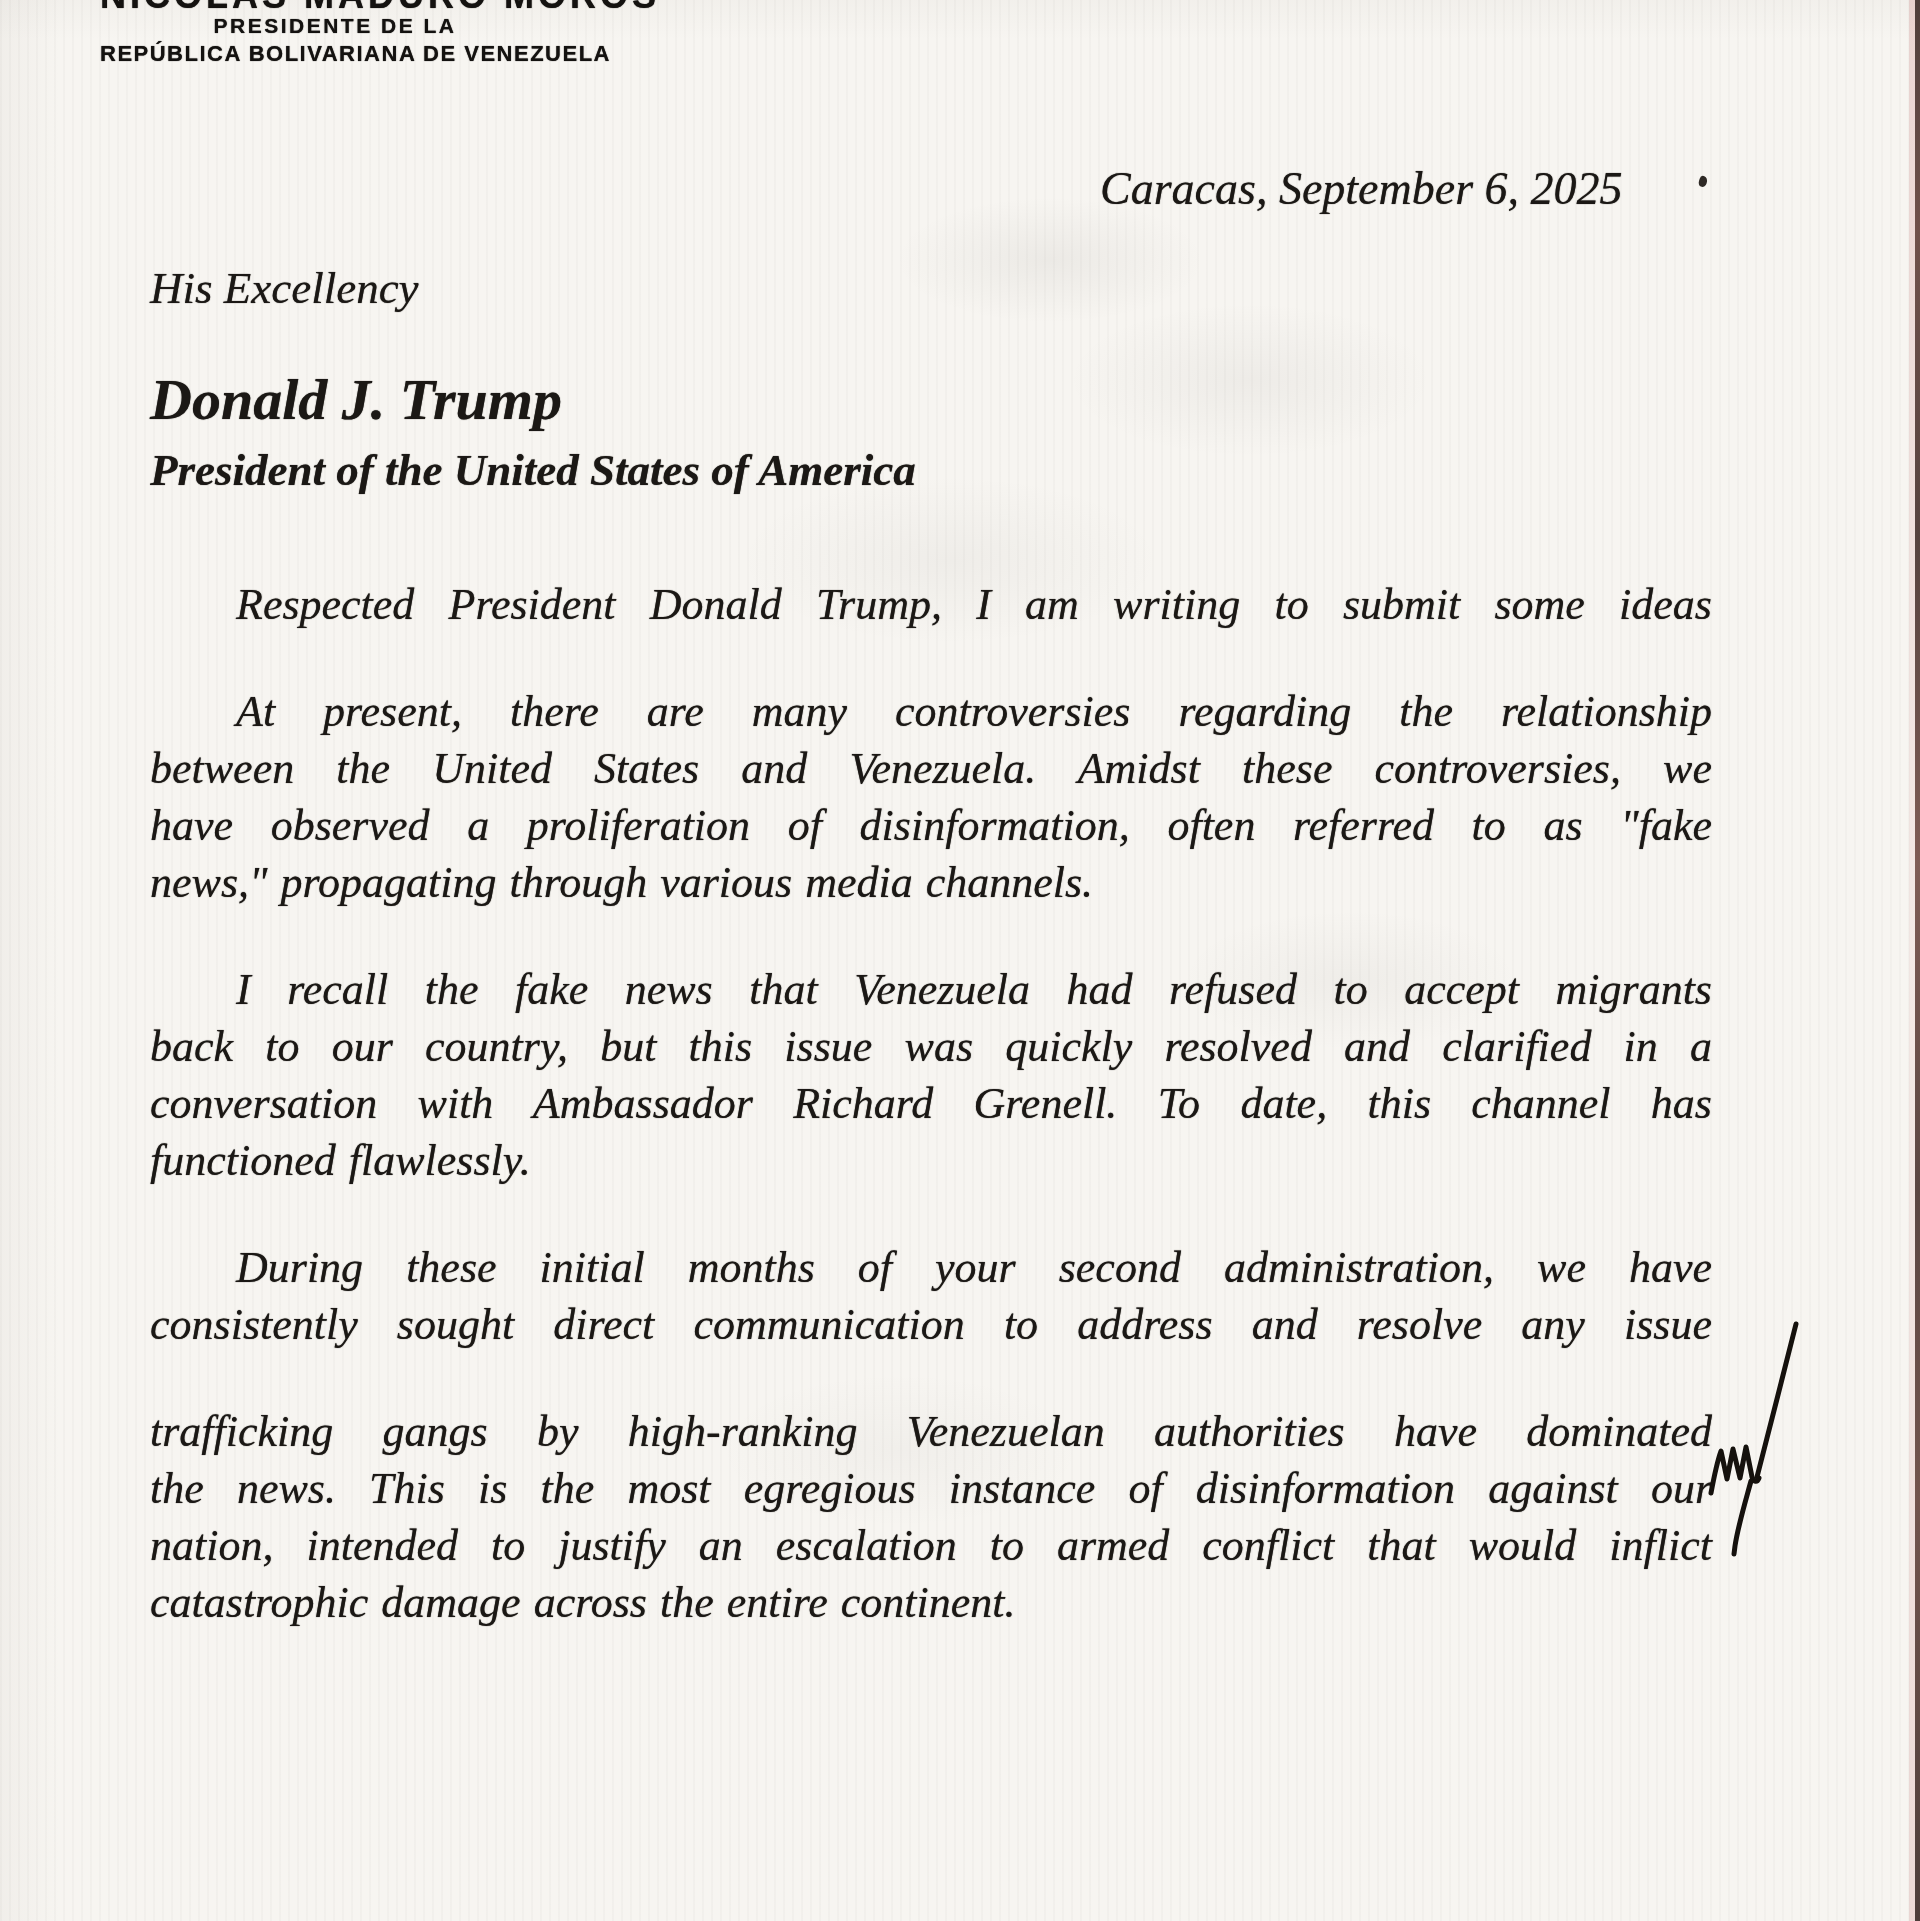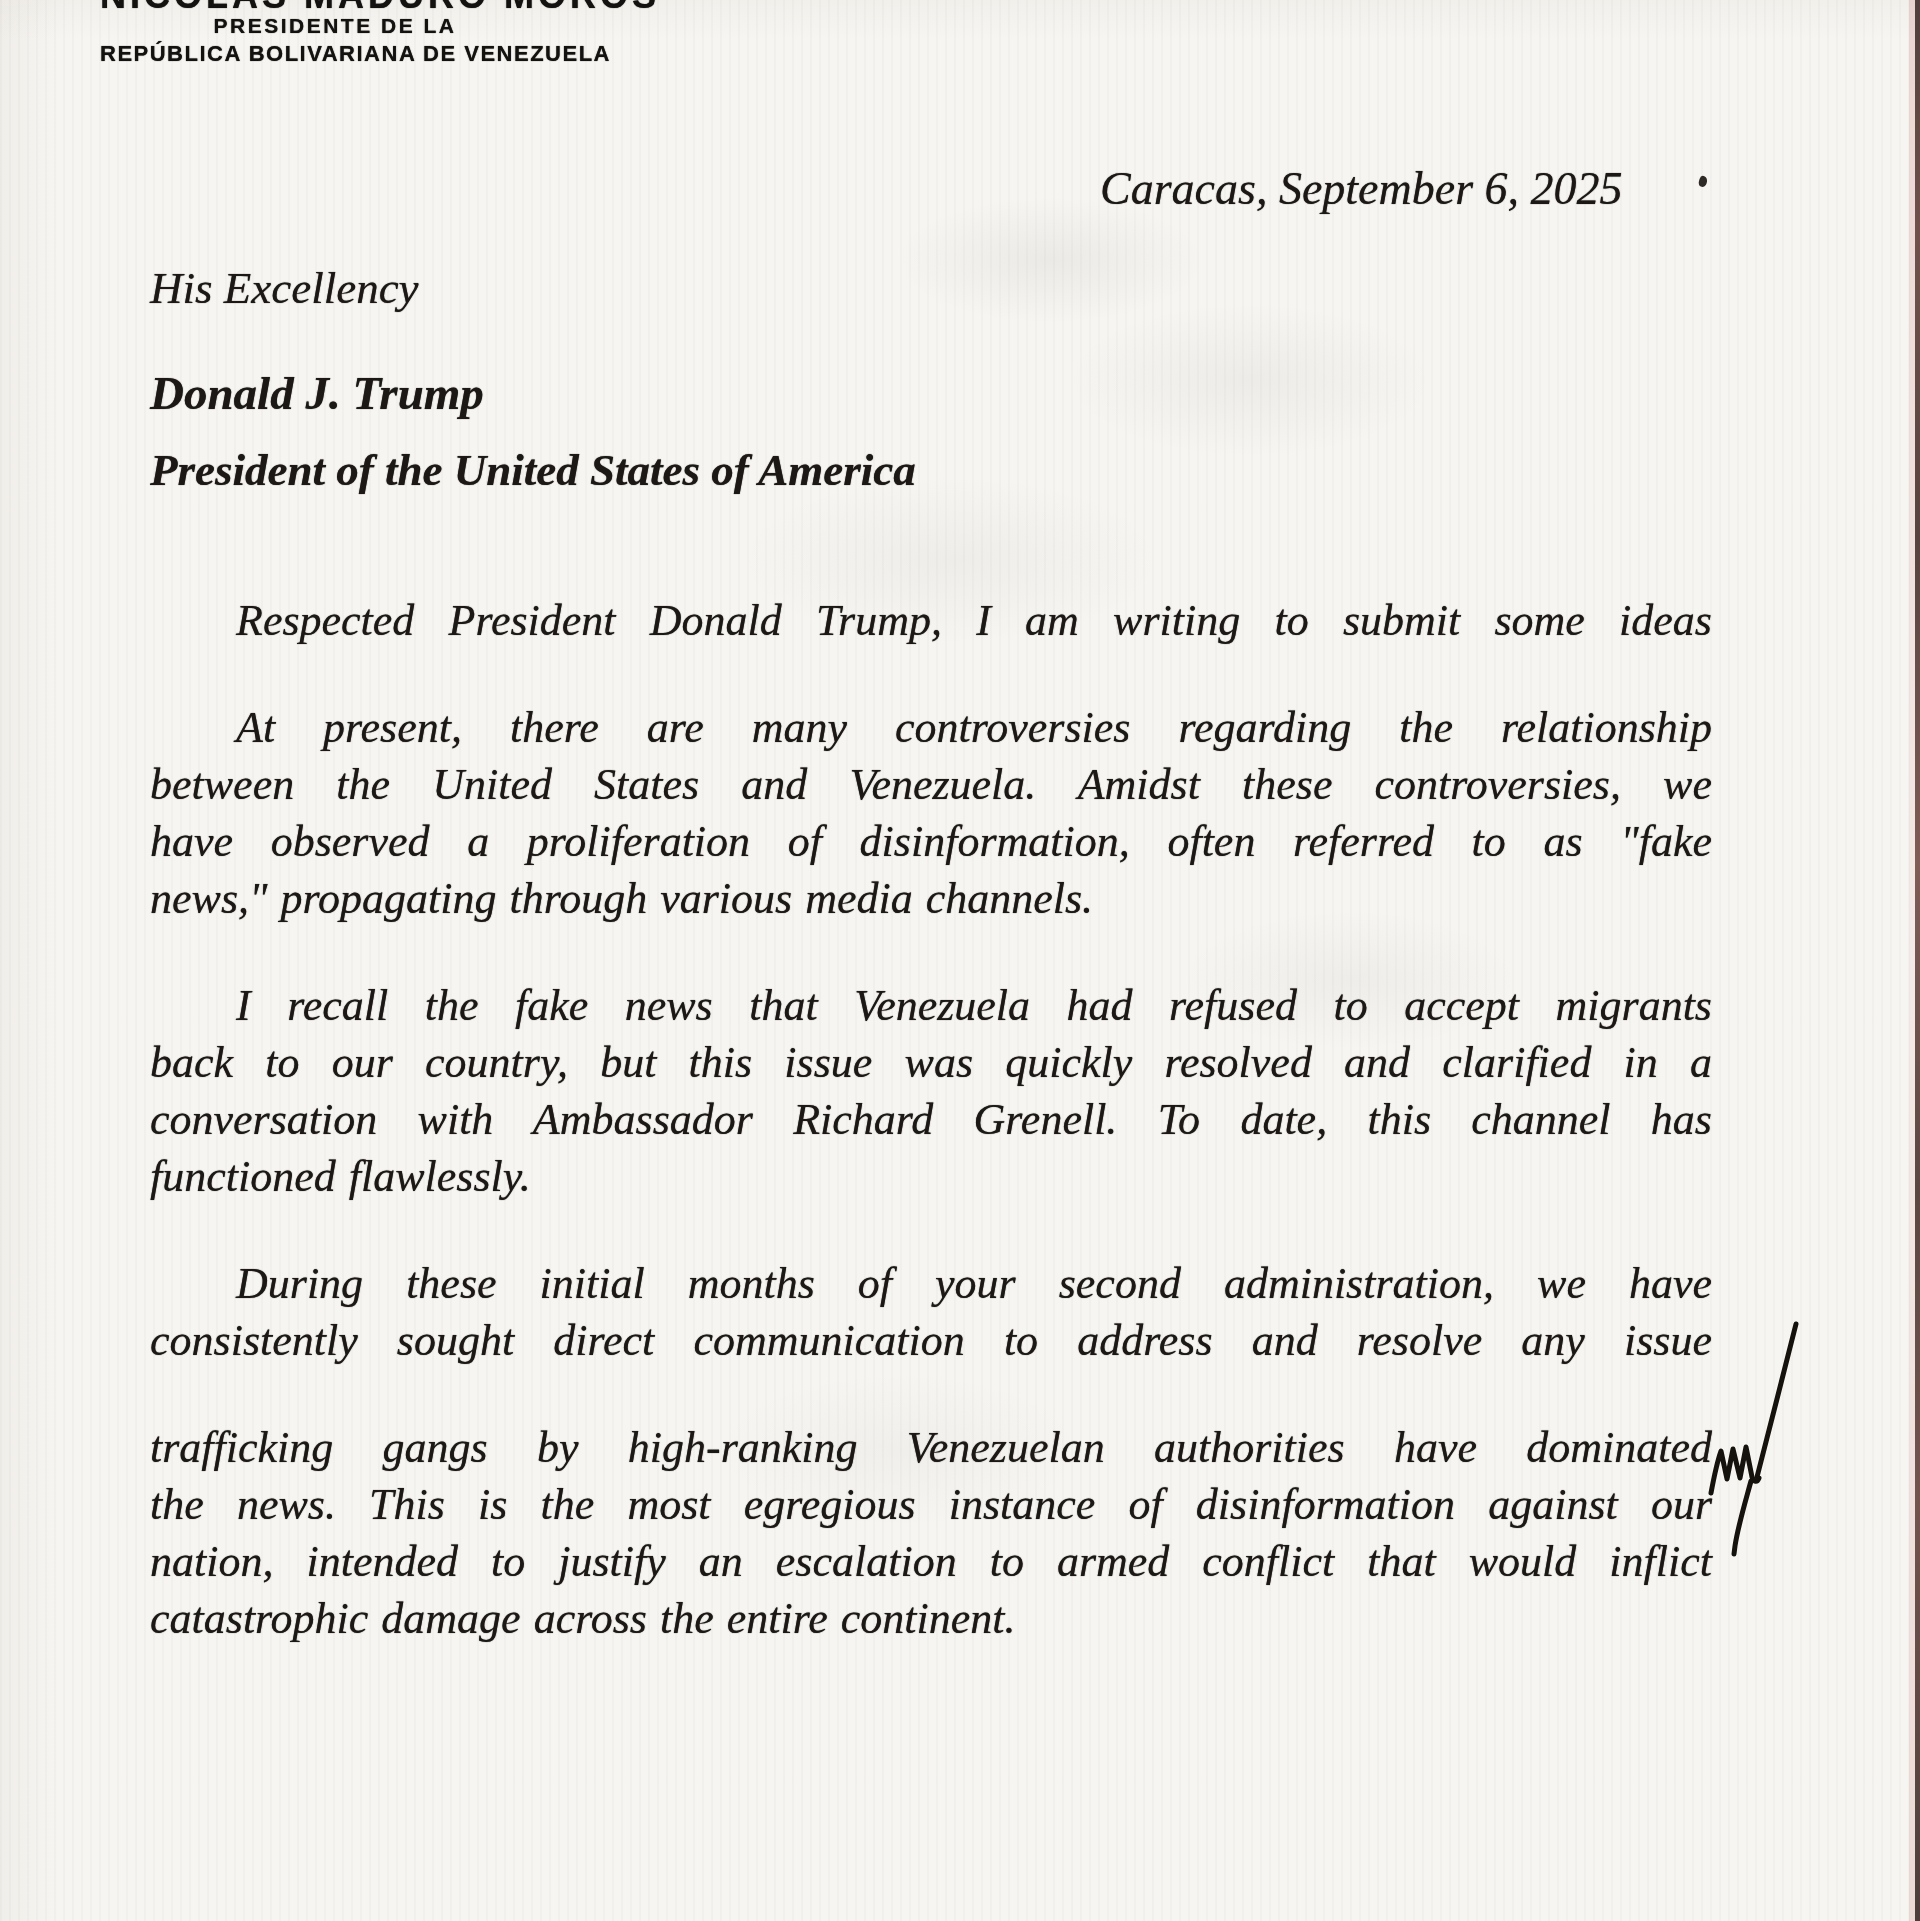--- a/index.html
+++ b/index.html
@@ -62,34 +62,34 @@
   }
 
   
   .recipient { position: absolute; left: 150px; top: 0; }
   .salutation {
     position: absolute; left: 0; top: 262px;
     font-size: 45px; font-style: italic; white-space: nowrap;
   }
   .recipient-name {
     position: absolute; left: 0; top: 366px;
-    font-size: 47px; font-style: italic; font-weight: 700; white-space: nowrap;
+    font-size: 58px; font-style: italic; font-weight: 700; white-space: nowrap;
   }
   .recipient-title {
     position: absolute; left: 0; top: 444px;
     font-size: 45px; font-style: italic; font-weight: 700; white-space: nowrap;
   }
 
   
   .letter-body {
     position: absolute; left: 150px; top: 576px; width: 1562px;
     font-size: 44px; font-style: italic; line-height: 57px;
     word-spacing: 2px;
   }
-  .para { margin: 16px 0 50px 0; }
+  .para { margin: 0 0 50px 0; }
   .para .line {
     text-align: justify;
     text-align-last: justify;
     height: 57px;
     white-space: nowrap;
   }
   .para .line.first { padding-left: 86px; }
   .para .line.last { text-align-last: left; }
 
   

